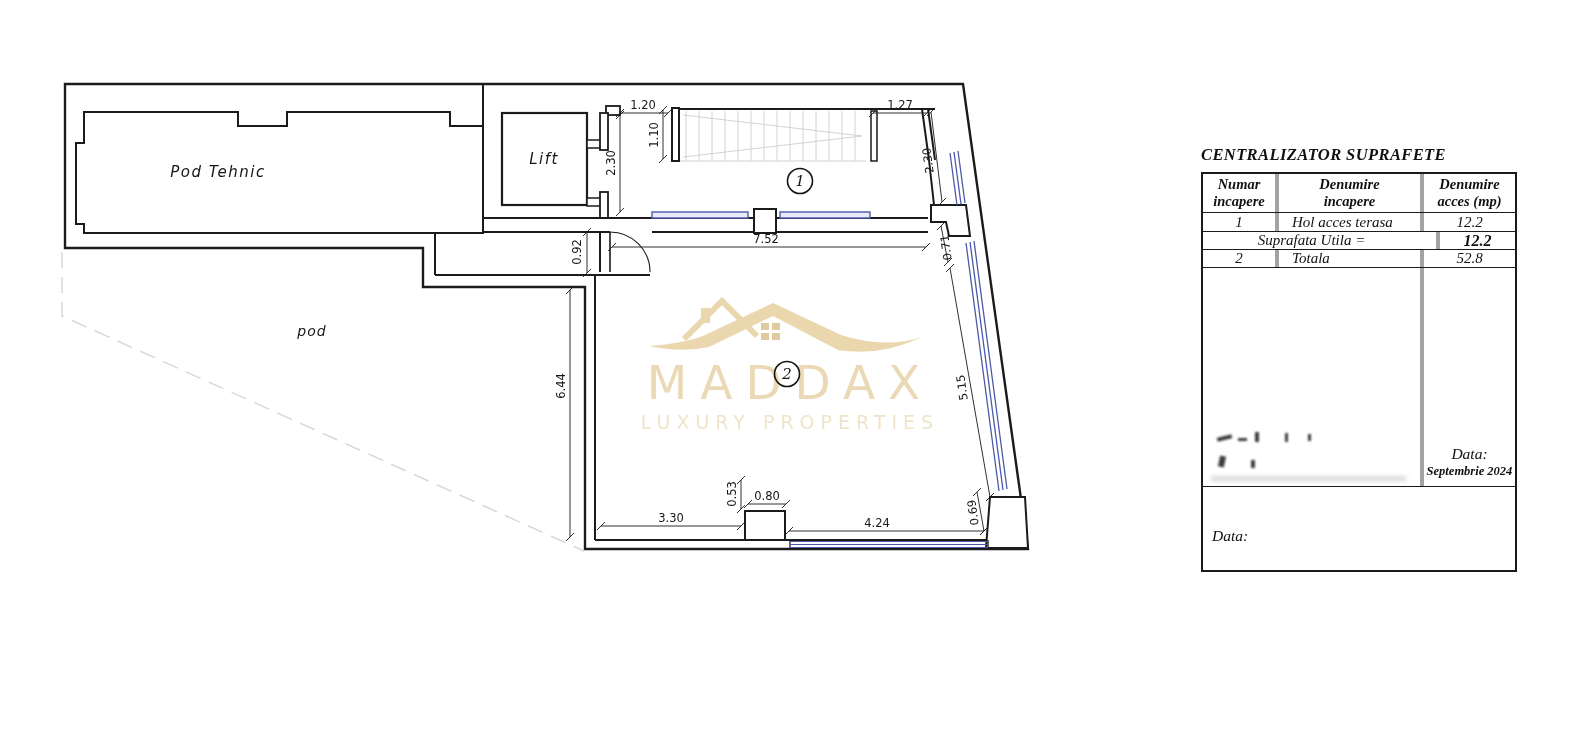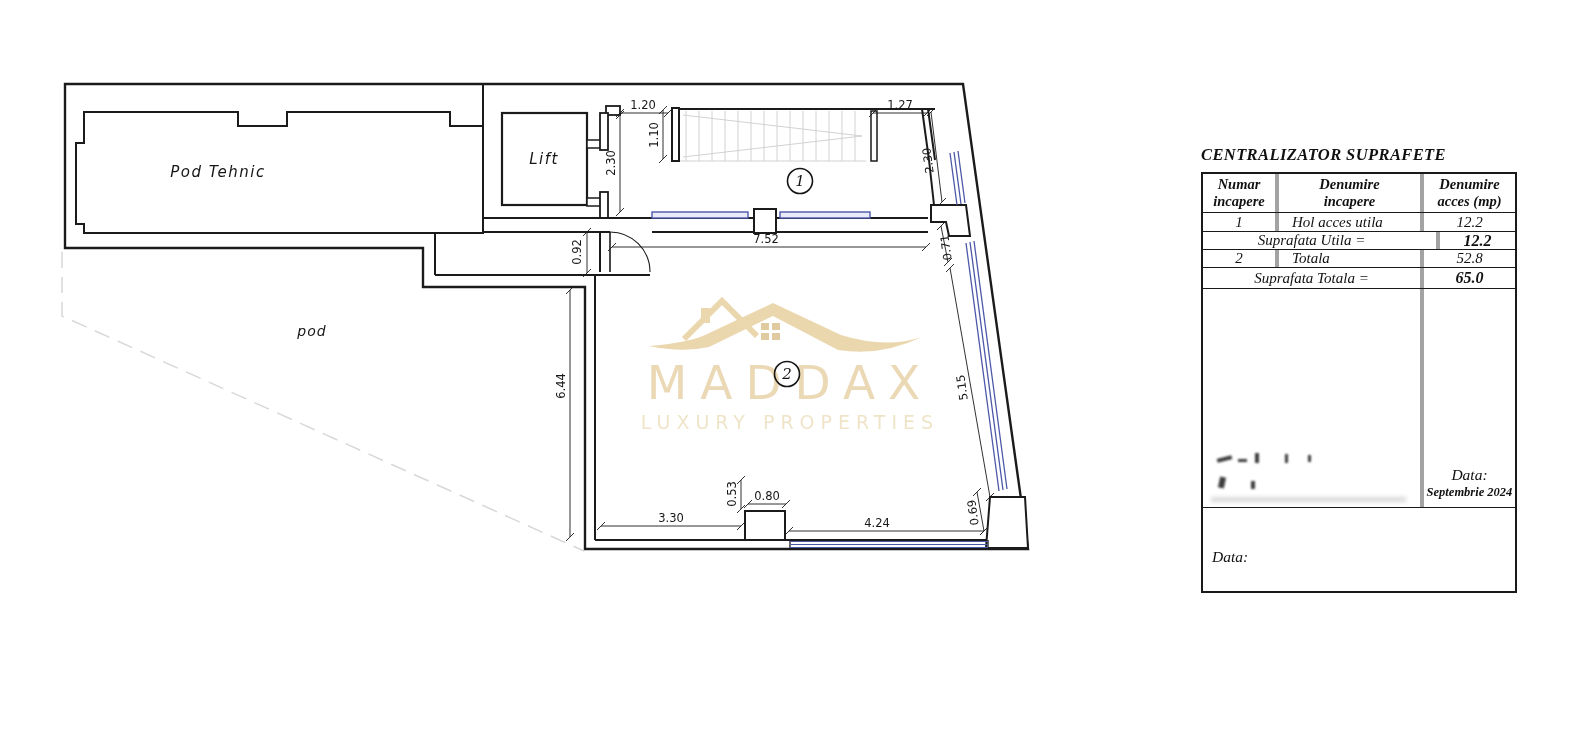--- a/index.html
+++ b/index.html
@@ -171,35 +171,31 @@
           <span>Denumire</span>
           <span>incapere</span>
         </div>
         <div class="tc c3">
           <span>Denumire</span>
           <span>acces (mp)</span>
         </div>
       </div>
       <div class="trow" style="height:19px;">
         <div class="tc c1">1</div>
-        <div class="tc c2 name-cell">Hol acces utila</div>
+        <div class="tc c2 name-cell">Hol acces terasa</div>
         <div class="tc c3">12.2</div>
       </div>
       <div class="trow" style="height:18px;gap:16px;">
         <div class="tc cm">Suprafata Utila  =</div>
         <div class="tc c3 bold-val">12.2</div>
       </div>
       <div class="trow" style="height:18px;">
         <div class="tc c1">2</div>
         <div class="tc c2 name-cell">Totala</div>
         <div class="tc c3">52.8</div>
-      </div>
-      <div class="trow" style="height:21px;">
-        <div class="tc cm">Suprafata Totala  =</div>
-        <div class="tc c3 bold-val">65.0</div>
       </div>
       <div class="trow" style="height:219px;">
         <div class="tc cm tall-left">
           <span class="mark" style="left:14px;top:168px;width:15px;height:4px;transform:rotate(-14deg);"></span>
           <span class="mark" style="left:35px;top:170px;width:9px;height:3px;"></span>
           <span class="mark" style="left:52px;top:164px;width:4px;height:10px;"></span>
           <span class="mark" style="left:82px;top:165px;width:3px;height:9px;"></span>
           <span class="mark" style="left:105px;top:166px;width:3px;height:7px;"></span>
           <span class="mark" style="left:16px;top:188px;width:6px;height:11px;transform:rotate(12deg);"></span>
           <span class="mark" style="left:48px;top:192px;width:4px;height:8px;"></span>

